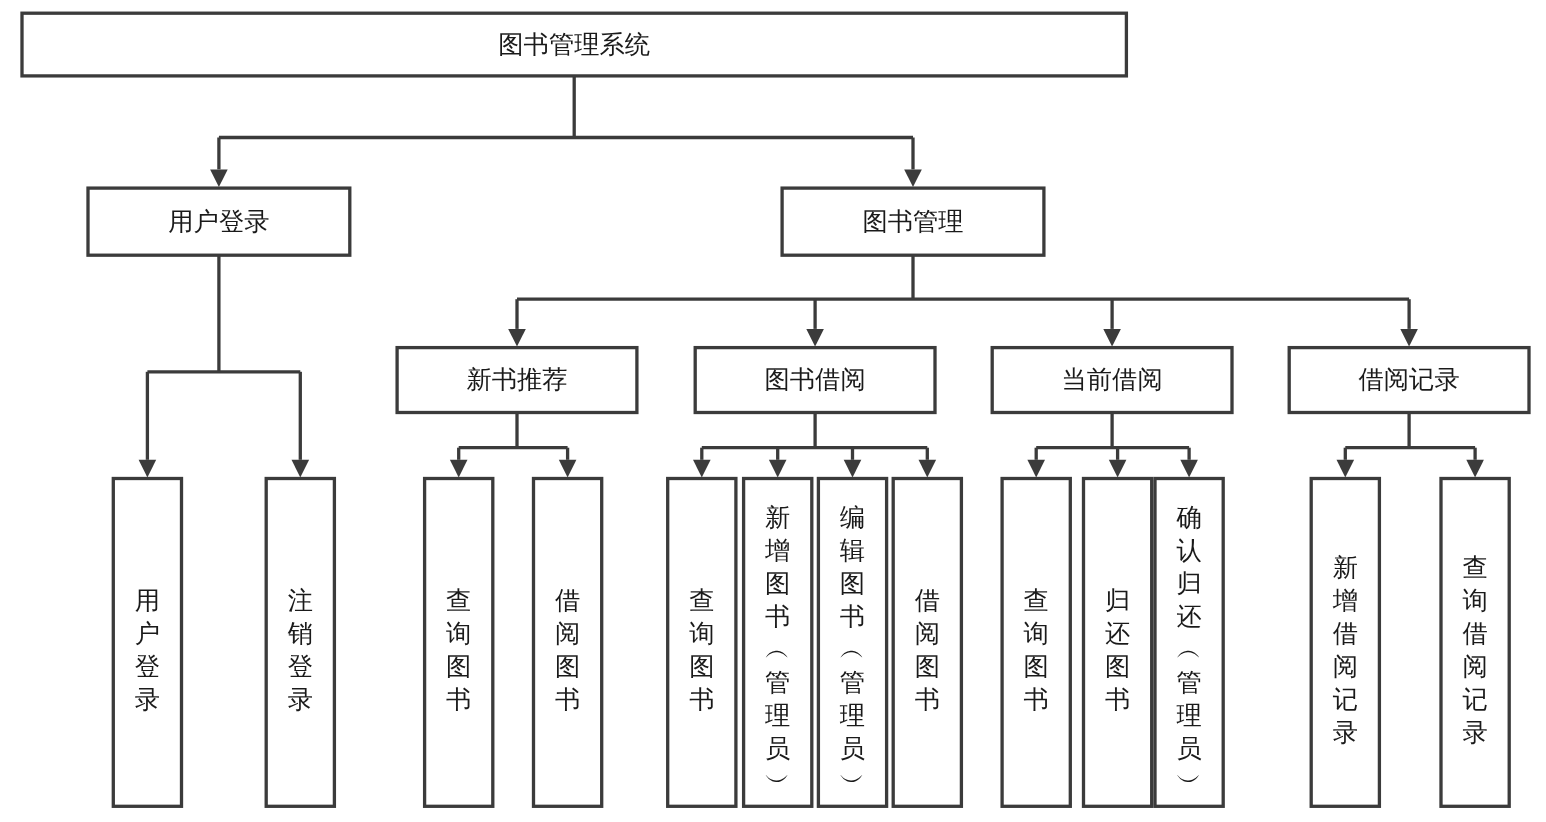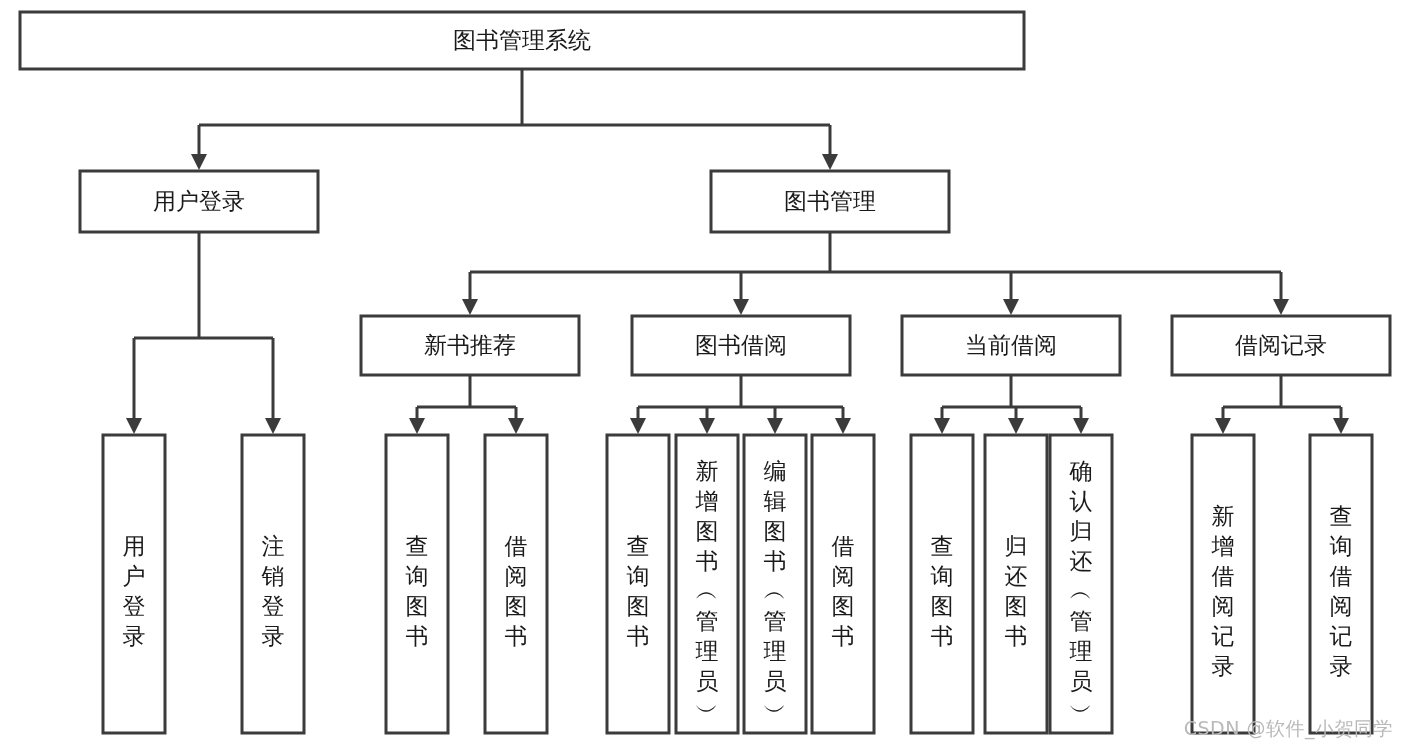--- a/index.html
+++ b/index.html
@@ -173,14 +173,13 @@
         <g>
           <rect x="1192" y="435" width="62" height="298" class="node-rect"></rect>
           <text x="1223" class="node-label"><tspan x="1223" y="517.4">新</tspan><tspan x="1223" y="547.4">增</tspan><tspan x="1223" y="577.4">借</tspan><tspan x="1223" y="607.4">阅</tspan><tspan x="1223" y="637.4">记</tspan><tspan x="1223" y="667.4">录</tspan></text>
         </g>
         <g>
           <rect x="1310" y="435" width="62" height="298" class="node-rect"></rect>
           <text x="1341" class="node-label"><tspan x="1341" y="517.4">查</tspan><tspan x="1341" y="547.4">询</tspan><tspan x="1341" y="577.4">借</tspan><tspan x="1341" y="607.4">阅</tspan><tspan x="1341" y="637.4">记</tspan><tspan x="1341" y="667.4">录</tspan></text>
         </g>
       </g>
   </svg>
-  <div class="watermark">CSDN @软件_小贺同学</div>
 </div>
 
 </body></html>

